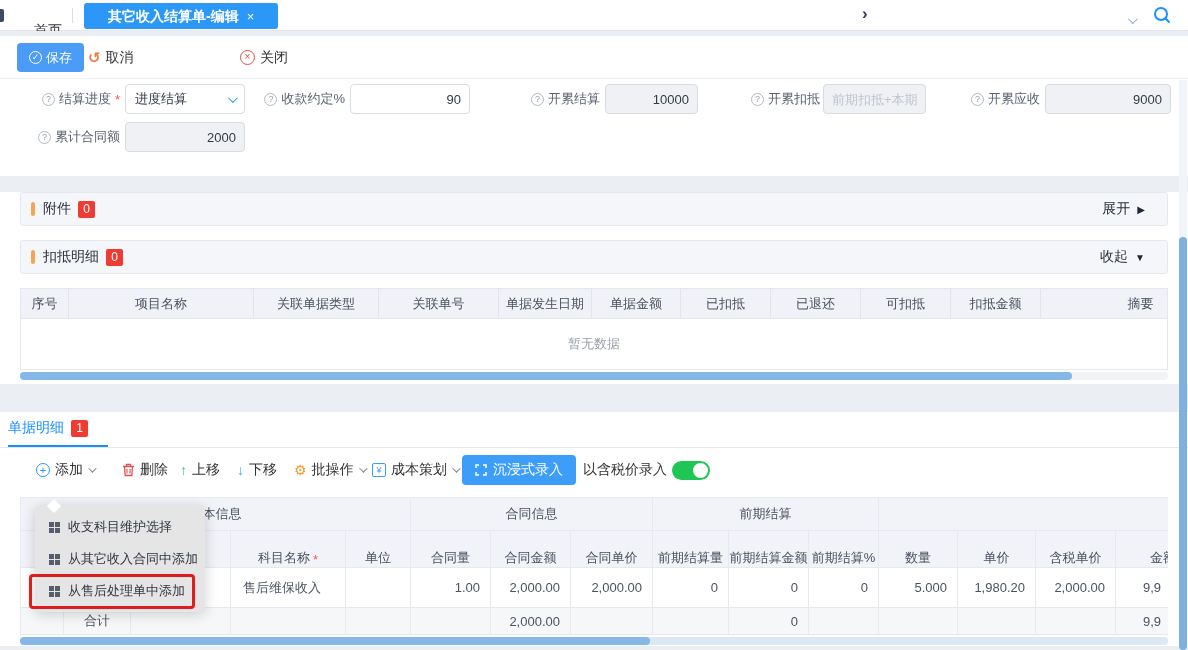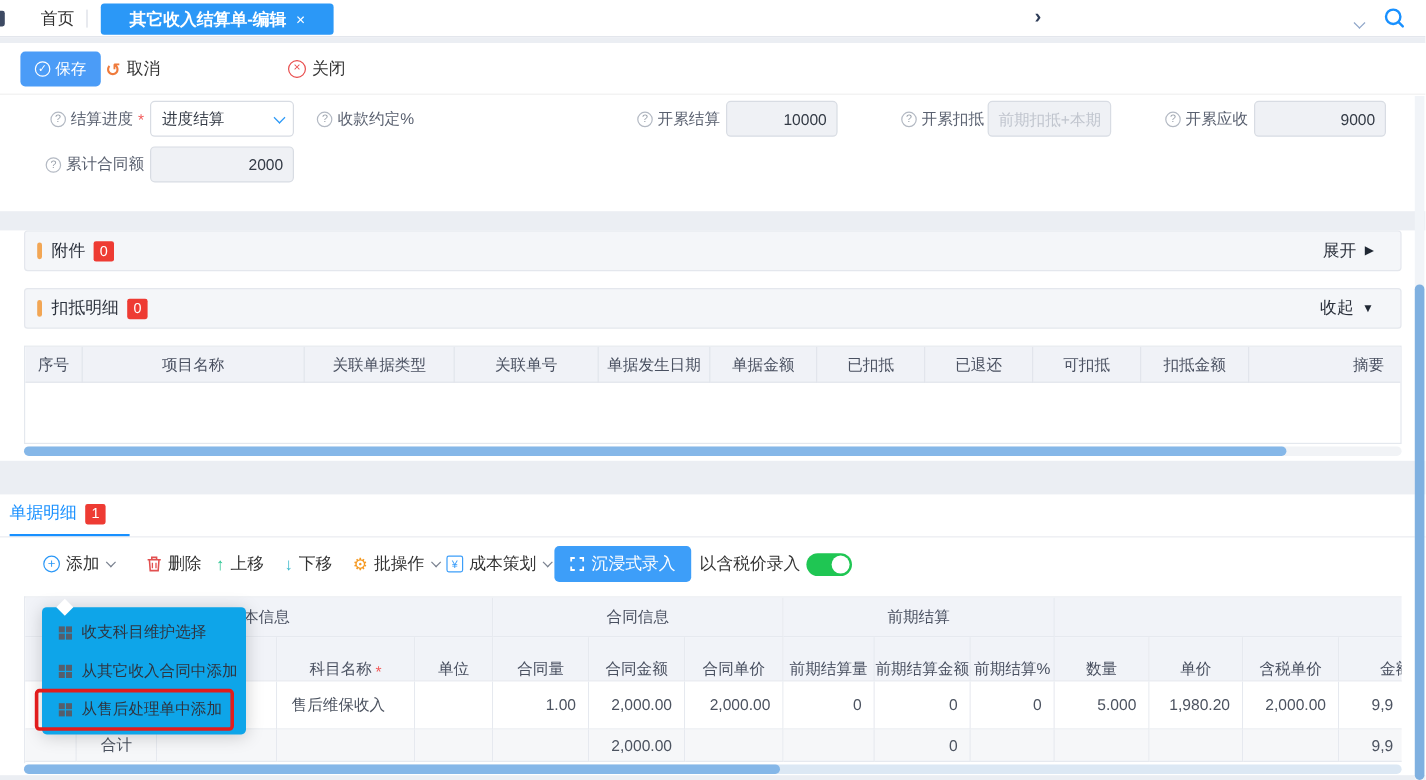--- a/index.html
+++ b/index.html
@@ -3,21 +3,21 @@
 <meta charset="utf-8">
 <style>
   * { margin:0; padding:0; box-sizing:border-box; }
   html,body { width:1188px; height:650px; overflow:hidden; }
   body { font-family:"Liberation Sans","DejaVu Sans",sans-serif; font-size:13px; color:#333a45; background:#fff; position:relative; }
   .abs { position:absolute; }
 
   
   .tabbar { left:0; top:0; width:1188px; height:31px; background:#fff; border-bottom:1px solid #e3e6ec; }
   .edge-frag { left:0; top:9px; width:4px; height:13px; background:#3d4a63; border-radius:0 2px 2px 0; }
-  .tab-home { left:20px; top:0; height:28px; line-height:30px; padding:0 14px; font-size:14px; color:#333; cursor:pointer; }
+  .tab-home { left:20px; top:0; height:28px; line-height:30px; padding:15px 14px; font-size:14px; color:#333; cursor:pointer; }
   .tab-divider { left:72px; top:8px; width:1px; height:15px; background:#d9dde4; }
   .tab-active { left:84px; top:3px; height:26px; line-height:26px; background:#2b98f7; color:#fff; font-size:14px; font-weight:bold; padding:0 24px; border-radius:3px; cursor:pointer; }
   .tab-active .close-x { font-weight:normal; margin-left:8px; font-size:13px; }
   .panel-chevron { left:862px; top:4px; font-size:17px; font-weight:bold; color:#2f3d58; cursor:pointer; }
   .proj-select { left:893px; top:2px; width:242px; height:27px; border:none; outline:none; font-size:13px; color:#333; padding:0 10px; background:#fff; }
   .proj-select::placeholder { color:#c3c8d2; }
   .proj-caret { left:1128px; top:12px; }
   .caret { display:inline-block; width:7px; height:7px; border-right:1.5px solid #8fa6c9; border-bottom:1.5px solid #8fa6c9; transform:rotate(45deg) translateY(-2px); }
   .caret.gray { border-color:#7a8290; width:6px; height:6px; }
   .caret.blue { border-color:#2b98f7; }
@@ -90,21 +90,21 @@
   .c.cut { justify-content:flex-start; padding-left:27px; }
   .c1{width:43px}.c2{width:67px}.c3{width:100px}.c4{width:115px}.c5{width:65px}
   .c6{width:80px}.c7{width:80px}.c8{width:82px}.c9{width:76px}.c10{width:80px}
   .c11{width:70px}.c12{width:79px}.c13{width:78px}.c14{width:80px}.c15{width:95px}
   .g1{width:390px}.g2{width:242px}.g3{width:226px}.g4{width:332px}
   .cbx { width:14px; height:14px; border:1px solid #ccd1da; border-radius:2px; background:#fff; }
   .bt-scroll { left:20px; top:637px; width:1148px; }
   .bt-scroll .hscroll { background:#dce8f4; }
 
   
-  .menu { left:35px; top:506px; width:170px; background:#0ea5e9; border-radius:4px; box-shadow:0 2px 14px rgba(0,0,0,0.18); z-index:20; padding:5px 0; }
+  .menu { left:35px; top:506px; width:170px; background:#e5e5e5; border-radius:4px; box-shadow:0 2px 14px rgba(0,0,0,0.18); z-index:20; padding:5px 0; }
   .menu-arrow { left:49px; top:501px; width:10px; height:10px; background:#fff; transform:rotate(45deg); z-index:21; }
   .menu-item { height:32px; display:flex; align-items:center; padding:0 14px; font-size:13px; color:#2f3540; cursor:pointer; white-space:nowrap; }
   .grid-ic { width:5px; height:5px; background:#555e6b; box-shadow:6px 0 0 #555e6b,0 6px 0 #555e6b,6px 6px 0 #555e6b; margin:-6px 14px 0 0; flex:none; }
   .annot { left:29px; top:574px; width:166px; height:35px; border:3px solid #e11c1c; border-radius:4px; z-index:30; pointer-events:none; }
 
   
   .vtrack { left:1179px; top:80px; width:8px; height:570px; background:#f1f4f8; }
   .vthumb { left:1179px; top:237px; width:8px; height:413px; background:#7fb0e0; border-radius:4px; }
 </style>
 </head>
@@ -149,38 +149,39 @@
   </div>
   <div class="abs f-box f-sel" style="left:125px;top:4px;width:120px;">
       <span>进度结算</span>
       <span class="caret blue"></span>
     </div>
 
   <div class="abs f-label" style="left:225px;top:4px;width:120px;">
     <span class="q-ic">?</span>
       <span>收款约定%</span>
   </div>
+  <input class="abs f-box" style="left: 350px; top: 4px; width: 120px;" readonly="" value="90">
 
   <div class="abs f-label" style="left:490px;top:4px;width:110px;">
     <span class="q-ic">?</span>
       <span>开累结算</span>
   </div>
   <input class="abs f-box dis" style="left: 605px; top: 4px; width: 93px;" readonly="" value="10000">
 
   <div class="abs f-label" style="left:710px;top:4px;width:110px;">
     <span class="q-ic">?</span>
       <span>开累扣抵</span>
   </div>
   <input class="abs f-box dis" style="left: 823px; top: 4px; width: 103px; text-align: left;" readonly="" placeholder="前期扣抵+本期扣抵">
 
   <div class="abs f-label" style="left:930px;top:4px;width:110px;">
     <span class="q-ic">?</span>
       <span>开累应收</span>
   </div>
-  <input class="abs f-box dis" style="left: 1045px; top: 4px; width: 110px;" readonly="" value="9000">
+  <input class="abs f-box dis" style="left: 1045px; top: 4px; width: 126px;" readonly="" value="9000">
 
   <div class="abs f-label" style="left:0;top:42px;width:120px;">
     <span class="q-ic">?</span>
       <span>累计合同额</span>
   </div>
   <input class="abs f-box dis" style="left: 125px; top: 42px; width: 120px;" readonly="" value="2000">
 </div>
 
 <div class="abs band" style="top:176px;height:16px;"></div>
 
@@ -211,20 +212,21 @@
     <div class="hc" style="width:125px">关联单据类型</div>
     <div class="hc" style="width:120px">关联单号</div>
     <div class="hc" style="width:93px">单据发生日期</div>
     <div class="hc" style="width:89px">单据金额</div>
     <div class="hc" style="width:90px">已扣抵</div>
     <div class="hc" style="width:90px">已退还</div>
     <div class="hc" style="width:90px">可扣抵</div>
     <div class="hc" style="width:90px">扣抵金额</div>
     <div class="hc" style="width:200px">摘要</div>
   </div>
+  <div class="ded-empty">暂无数据</div>
 </div>
 <div class="abs hscroll" style="left:20px;top:372px;width:1148px;">
     <div class="hthumb" style="width:1052px;"></div>
   </div>
 
 <div class="abs band" style="top:384px;height:28px;"></div>
 
 <div class="abs det-tab">
   <span class="det-tab-label">单据明细</span>
   <span class="badge">1</span>

